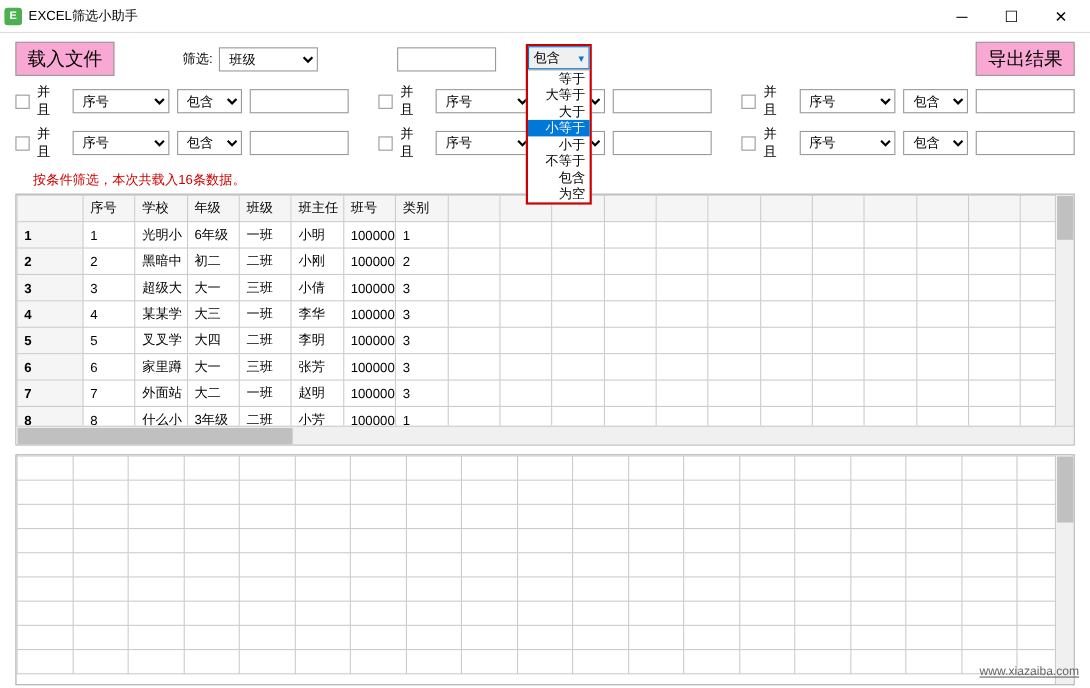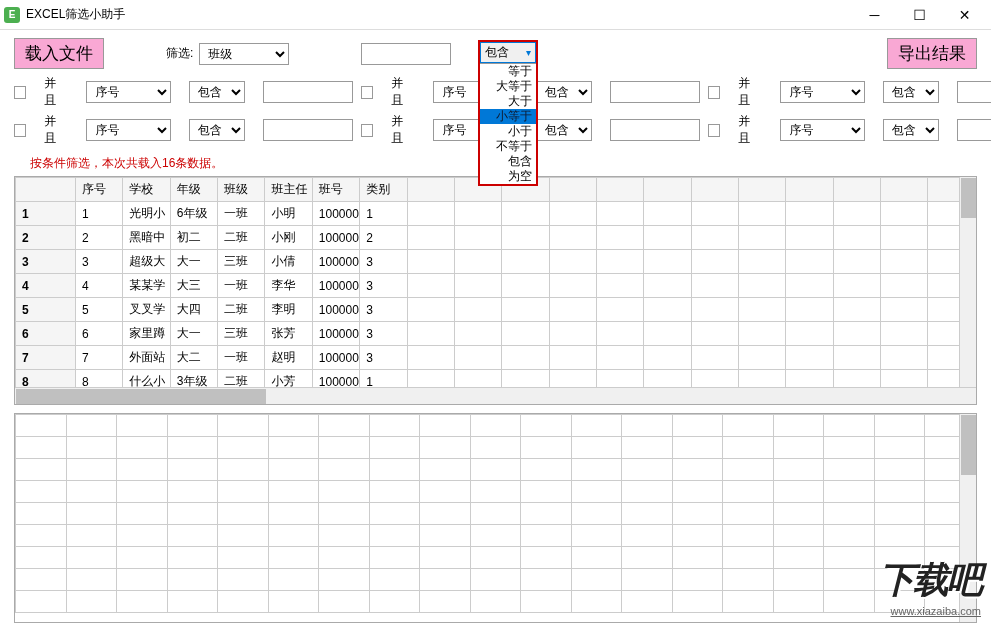--- a/index.html
+++ b/index.html
@@ -15,21 +15,21 @@
 .btn-primary { border: 2px solid #0078d7; padding: 3px 40px; }
 .select { border: 1px solid #999; background: #fff; padding: 2px 4px; font-size: 12px; height: 22px; }
 .select-wide { width: 185px; }
 .select-med { width: 90px; }
 .select-sm { width: 60px; }
 .input-txt { border: 1px solid #999; padding: 2px 4px; height: 22px; width: 90px; font-size: 12px; }
 .label { font-size: 12px; }
 .spacer { flex: 1; }
 
 .toolbar2 { display: flex; padding: 2px 14px; gap: 4px; }
-.filter-group { display: flex; align-items: center; gap: 18px; }
+.filter-group { display: flex; align-items: center; gap: 7px; }
 .checkbox { width: 13px; height: 13px; border: 1px solid #999; background: #fff; cursor: pointer; }
 .chk-label { font-size: 12px; margin-right: 2px; }
 
 .status-msg { color: #c00; padding: 6px 30px 4px; font-size: 12px; }
 
 .grid-wrap { margin: 0 14px; border: 1px solid #aaa; position: relative; }
 .grid { border-collapse: collapse; width: 100%; table-layout: fixed; }
 .grid th, .grid td { border: 1px solid #ccc; padding: 3px 6px; text-align: left; font-size: 12px; height: 22px; overflow: hidden; white-space: nowrap; }
 .grid th { background: #f5f5f5; font-weight: normal; }
 .grid .rowhead { background: #f5f5f5; font-weight: bold; width: 60px; }
@@ -37,21 +37,21 @@
 .grid2-wrap { margin: 8px 14px 14px; border: 1px solid #aaa; height: 210px; overflow: hidden; position: relative; }
 .vscroll { position: absolute; right: 0; top: 0; width: 17px; height: 100%; background: #f0f0f0; border-left: 1px solid #ccc; }
 .vscroll-thumb { width: 15px; height: 40px; background: #c0c0c0; margin: 1px; }
 .hscroll { height: 17px; background: #f0f0f0; border-top: 1px solid #ccc; position: relative; }
 .hscroll-thumb { height: 15px; width: 250px; background: #c0c0c0; position: absolute; left: 1px; top: 1px; }
 
 .dropdown-open { position: absolute; left: 478px; top: 40px; width: 60px; border: 2px solid #c00; background: #fff; z-index: 100; }
 .dropdown-selected { background: #f0f0f0; border: 1px solid #0078d7; padding: 1px 4px; display: flex; justify-content: space-between; align-items: center; }
 .dropdown-list { border-top: 1px solid #999; text-align: right; }
 .dropdown-item { padding: 0px 4px; font-size: 12px; line-height: 15px; cursor: pointer; }
-.dropdown-item.hl { background: #0078d7; color: #0f172a; }
+.dropdown-item.hl { background: #0078d7; color: #ffffff; }
 
 .watermark { position: absolute; right: 10px; bottom: 8px; text-align: right; }
 .wm-logo { font-size: 36px; font-weight: 900; color: #222; font-style: italic; letter-spacing: -2px; text-shadow: 2px 2px 0 #fff; }
 .wm-url { font-size: 11px; color: #666; text-decoration: underline; }
 </style>
 </head>
 <body>
 
 <div class="titlebar">
   <div class="app-icon">E</div>
@@ -567,15 +567,14 @@
       <div class="dropdown-item">大于</div>
       <div class="dropdown-item hl">小等于</div>
       <div class="dropdown-item">小于</div>
       <div class="dropdown-item">不等于</div>
       <div class="dropdown-item">包含</div>
       <div class="dropdown-item">为空</div>
     </div>
 </div>
 
 <div class="watermark">
-  <div class="wm-logo">下载吧</div>
   <div class="wm-url">www.xiazaiba.com</div>
 </div>
 
 </body></html>

